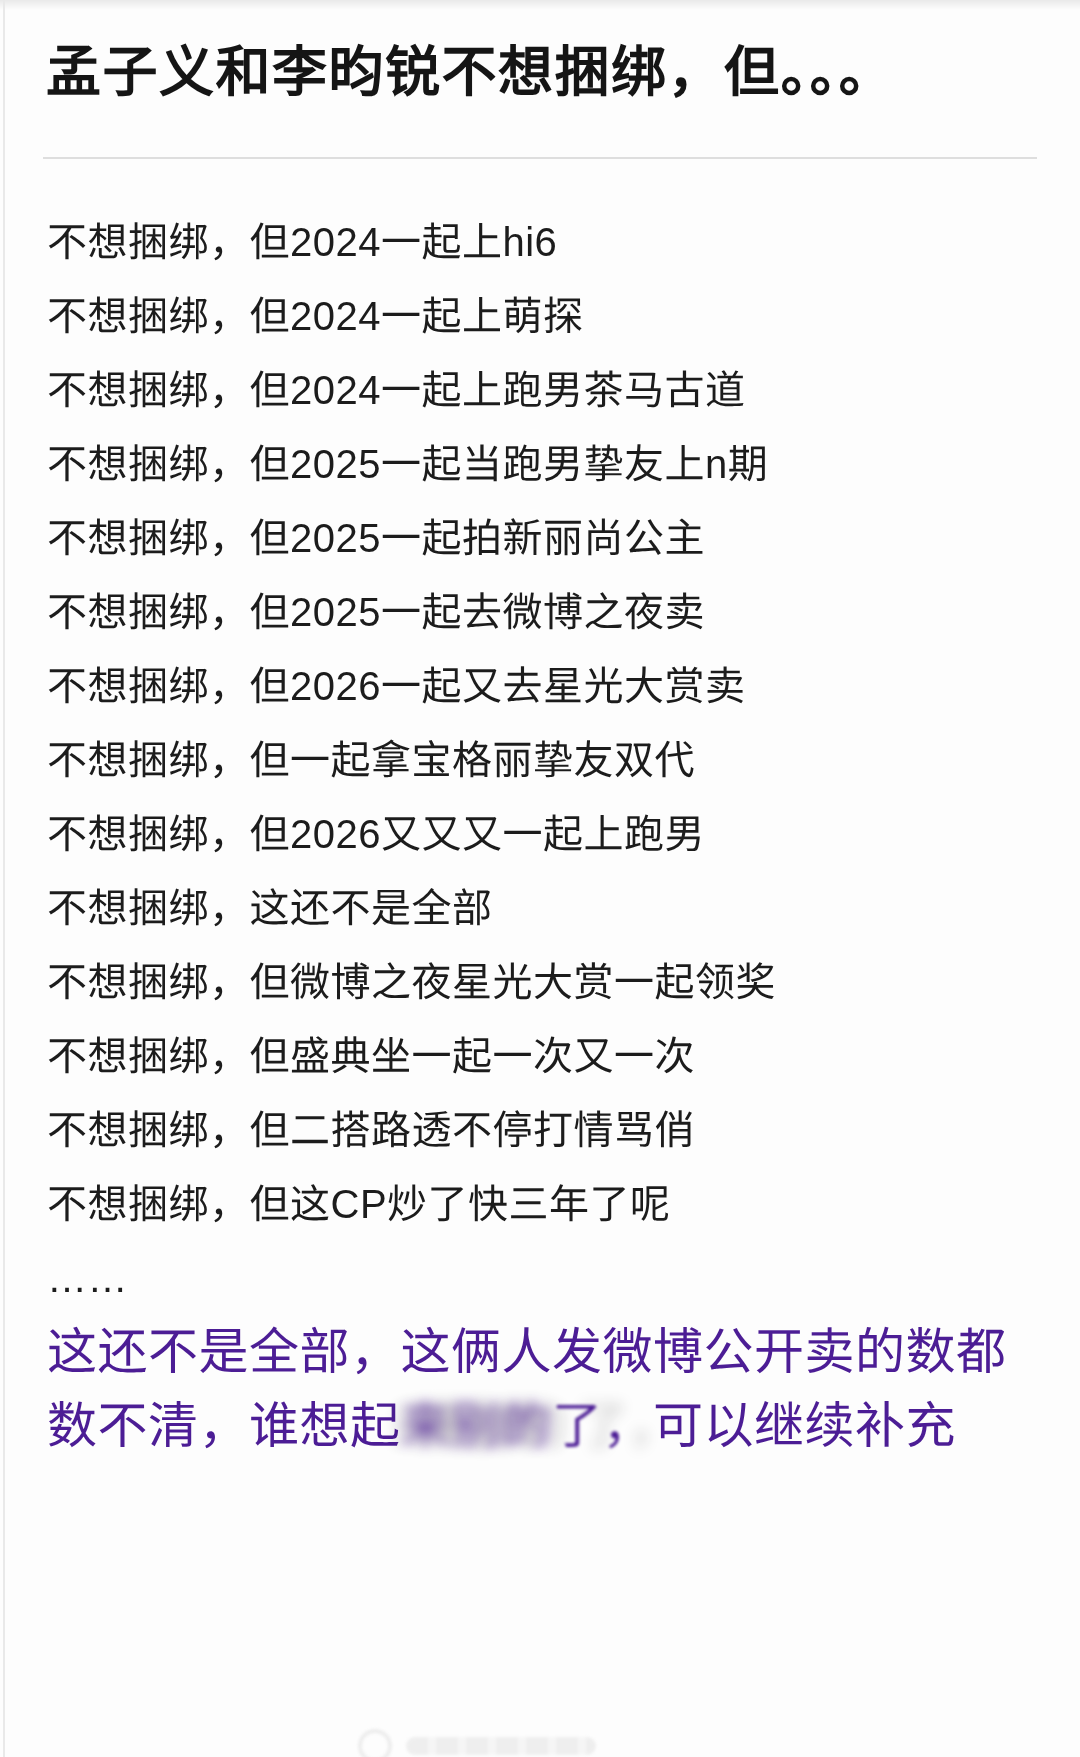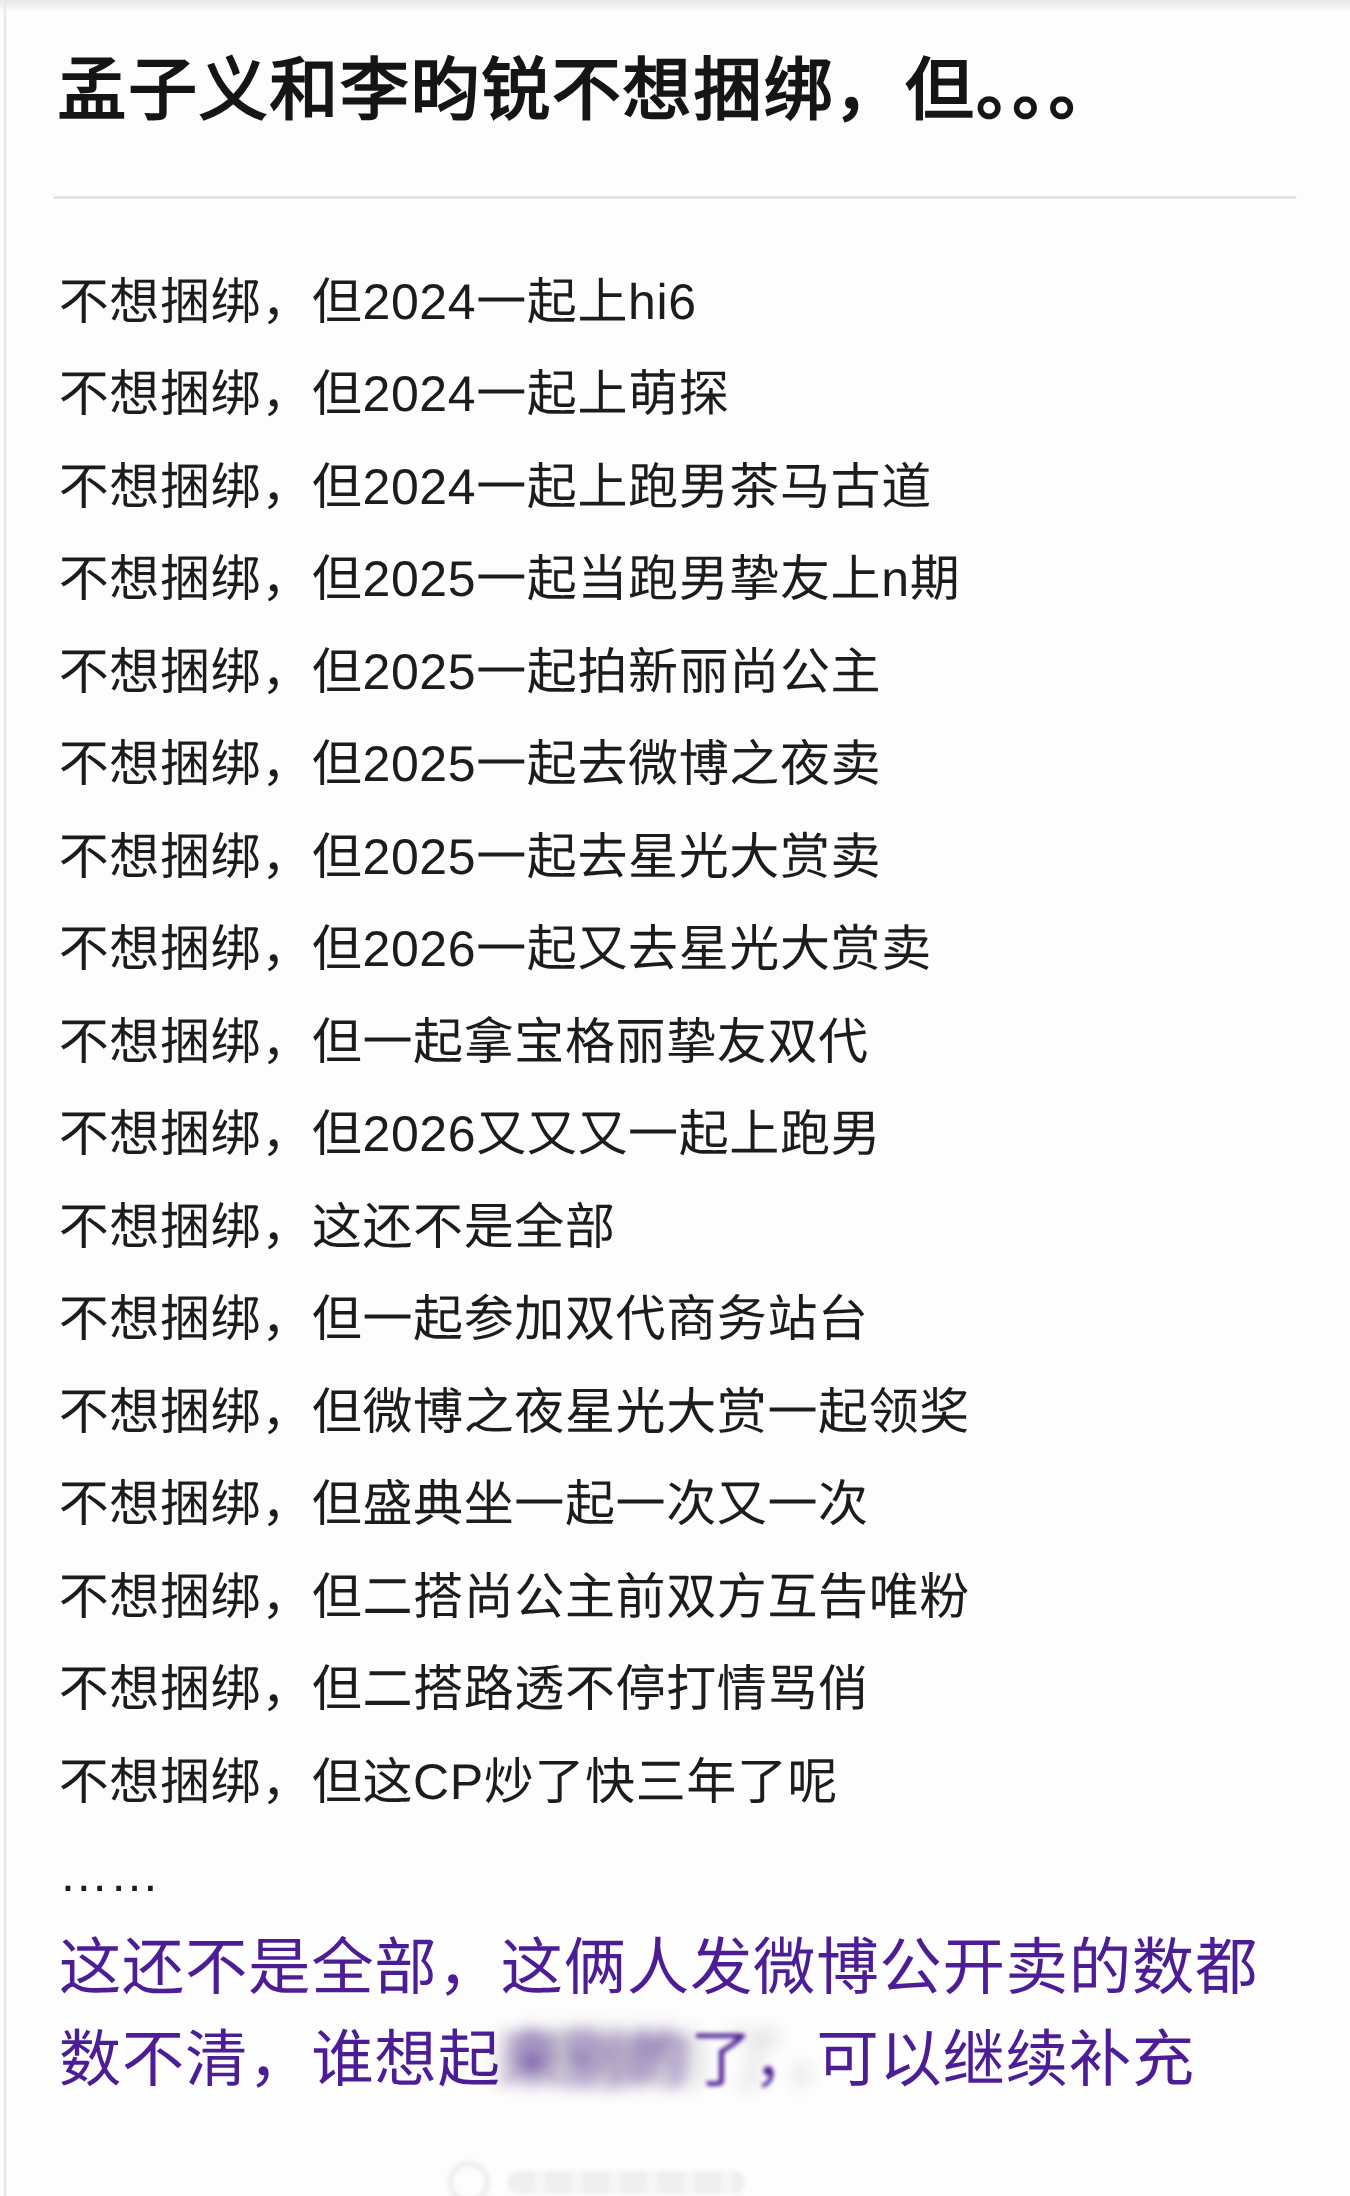--- a/index.html
+++ b/index.html
@@ -122,29 +122,26 @@
 
   <div class="content">
 
     <div>
         <div class="line">不想捆绑，但2024一起上hi6</div>
         <div class="line">不想捆绑，但2024一起上萌探</div>
         <div class="line">不想捆绑，但2024一起上跑男茶马古道</div>
         <div class="line">不想捆绑，但2025一起当跑男挚友上n期</div>
         <div class="line">不想捆绑，但2025一起拍新丽尚公主</div>
         <div class="line">不想捆绑，但2025一起去微博之夜卖</div>
-        <div class="line">不想捆绑，但2025一起去星光大赏卖</div>
         <div class="line">不想捆绑，但2026一起又去星光大赏卖</div>
         <div class="line">不想捆绑，但一起拿宝格丽挚友双代</div>
         <div class="line">不想捆绑，但2026又又又一起上跑男</div>
         <div class="line">不想捆绑，这还不是全部</div>
-        <div class="line">不想捆绑，但一起参加双代商务站台</div>
         <div class="line">不想捆绑，但微博之夜星光大赏一起领奖</div>
         <div class="line">不想捆绑，但盛典坐一起一次又一次</div>
-        <div class="line">不想捆绑，但二搭尚公主前双方互告唯粉</div>
         <div class="line">不想捆绑，但二搭路透不停打情骂俏</div>
         <div class="line">不想捆绑，但这CP炒了快三年了呢</div>
         <div class="line">……</div>
       </div>
 
     <div class="footer-line">这还不是全部，这俩人发微博公开卖的数都</div>
 
     <div class="footer-line">
       <span>数不清，谁想起</span><span class="smudge">来别的</span><span class="smudge-light">了，</span><span>可以继续补充</span>
     </div>

